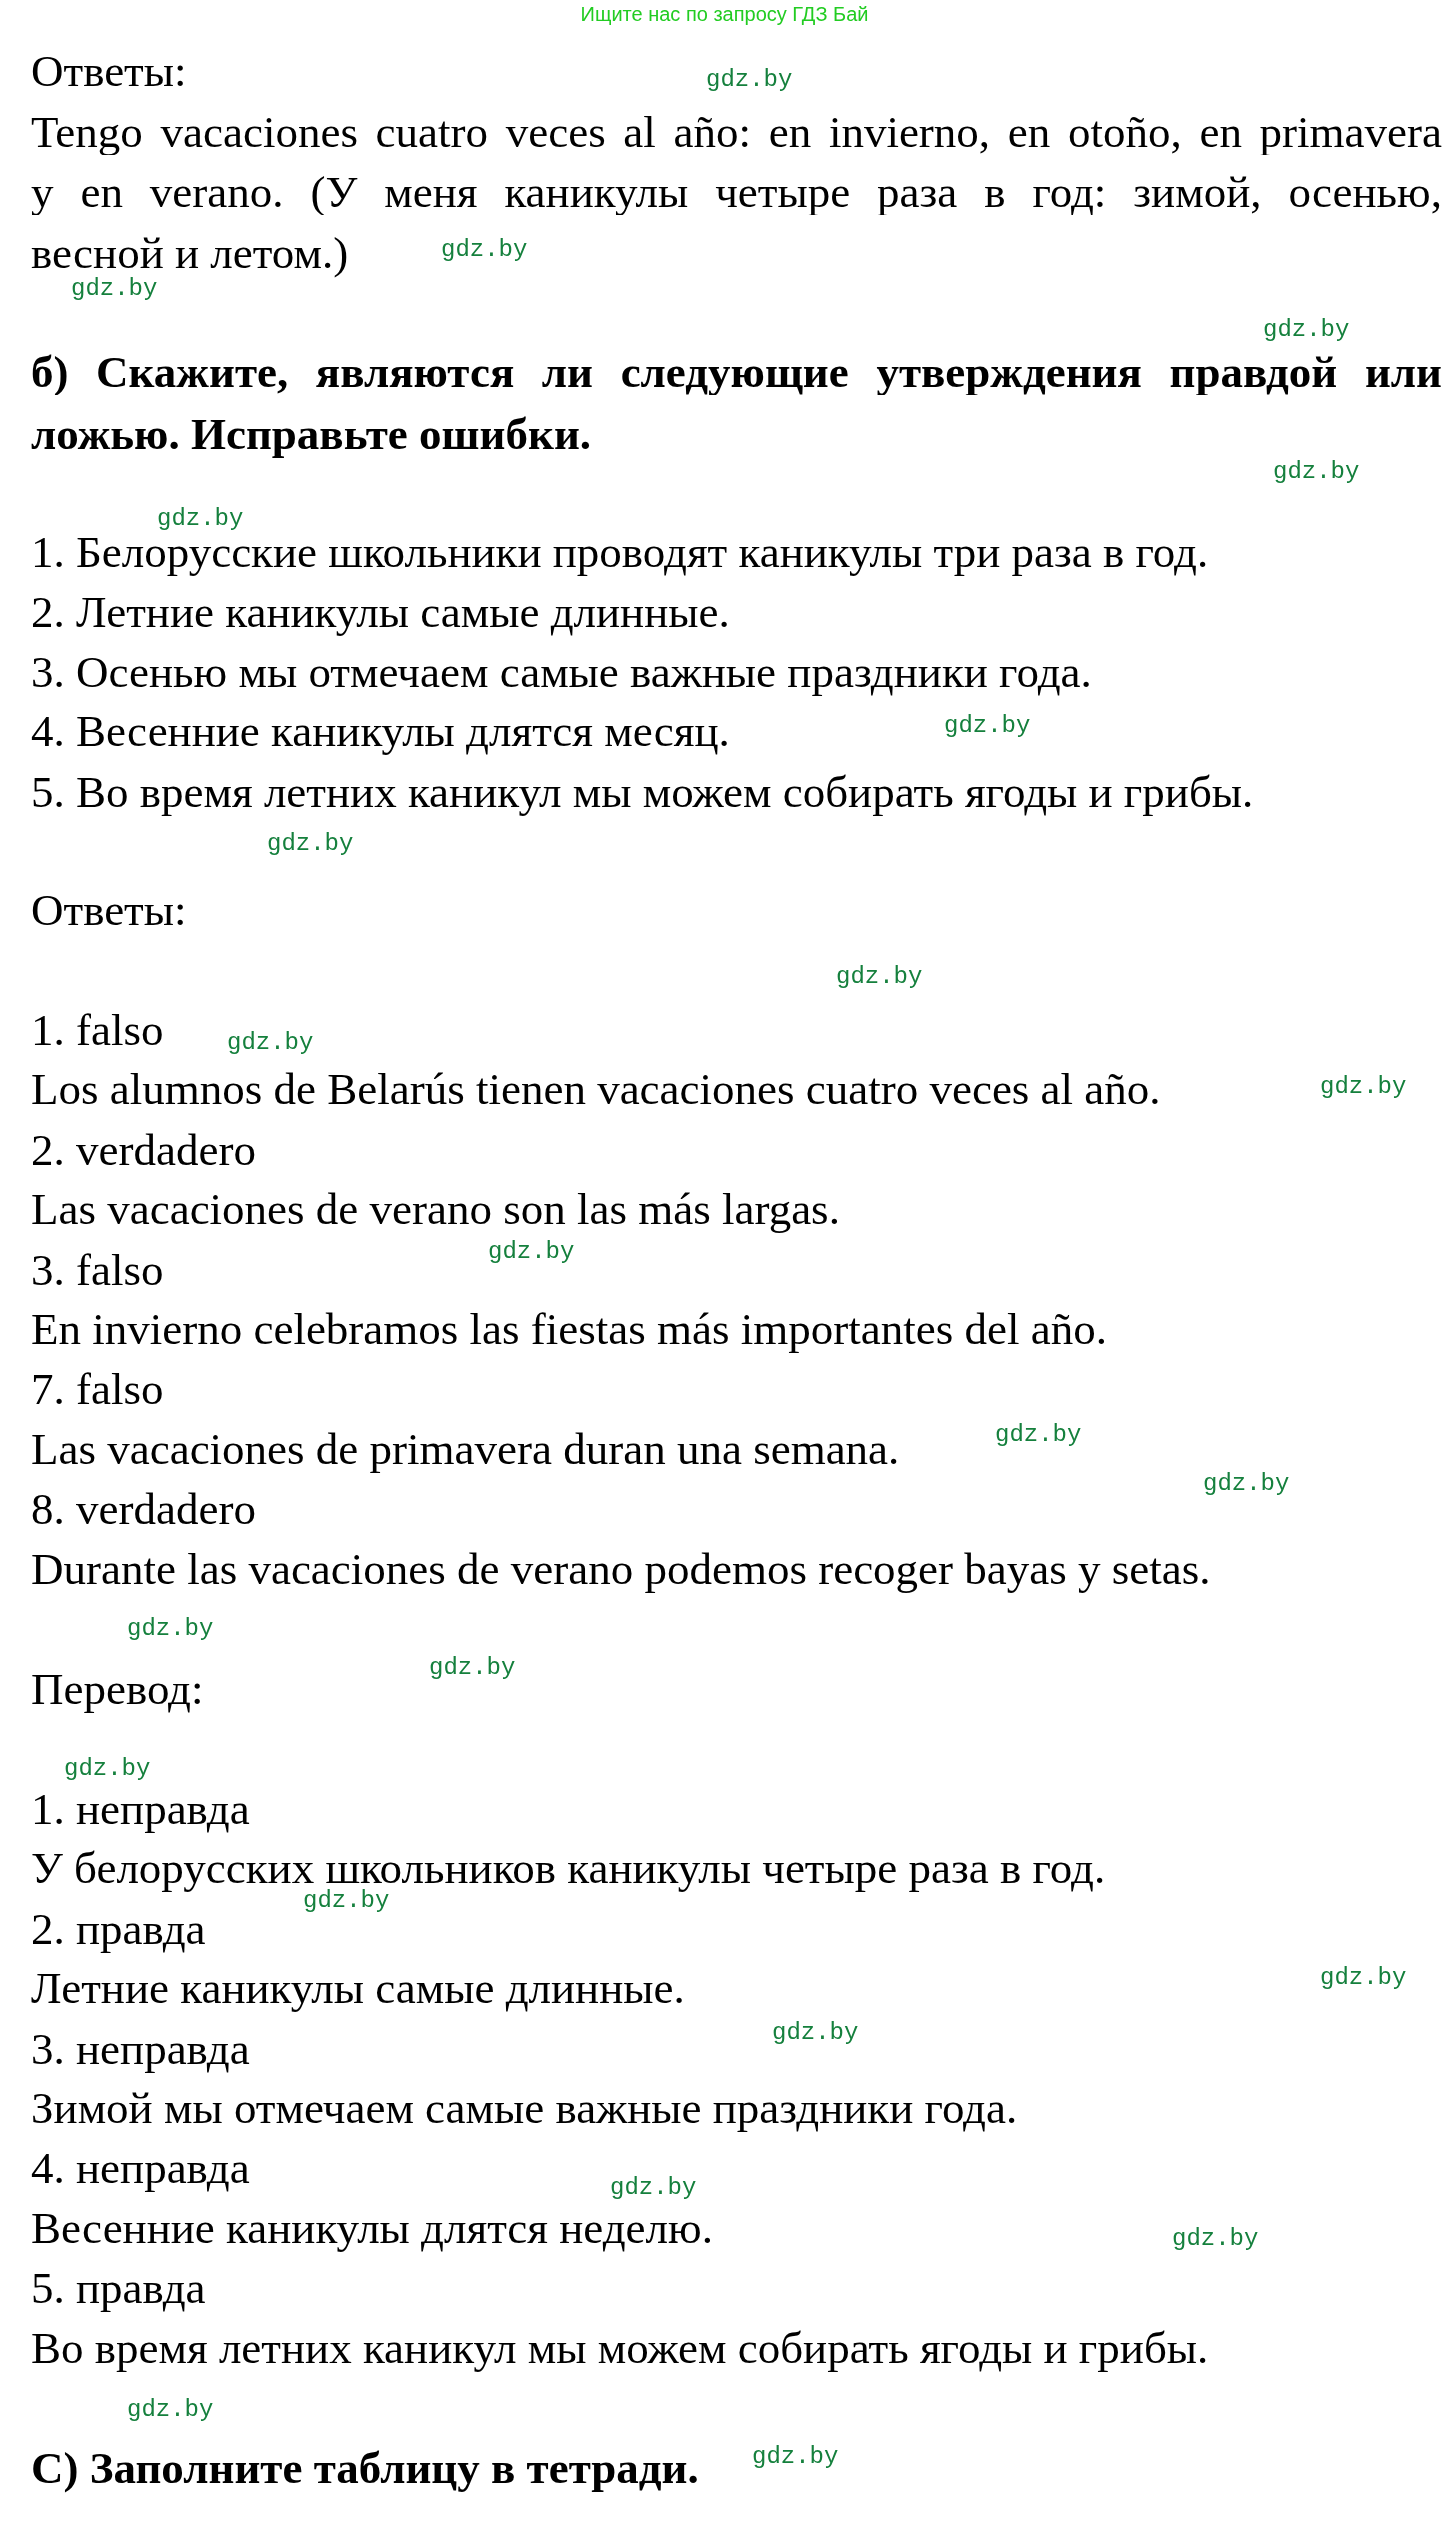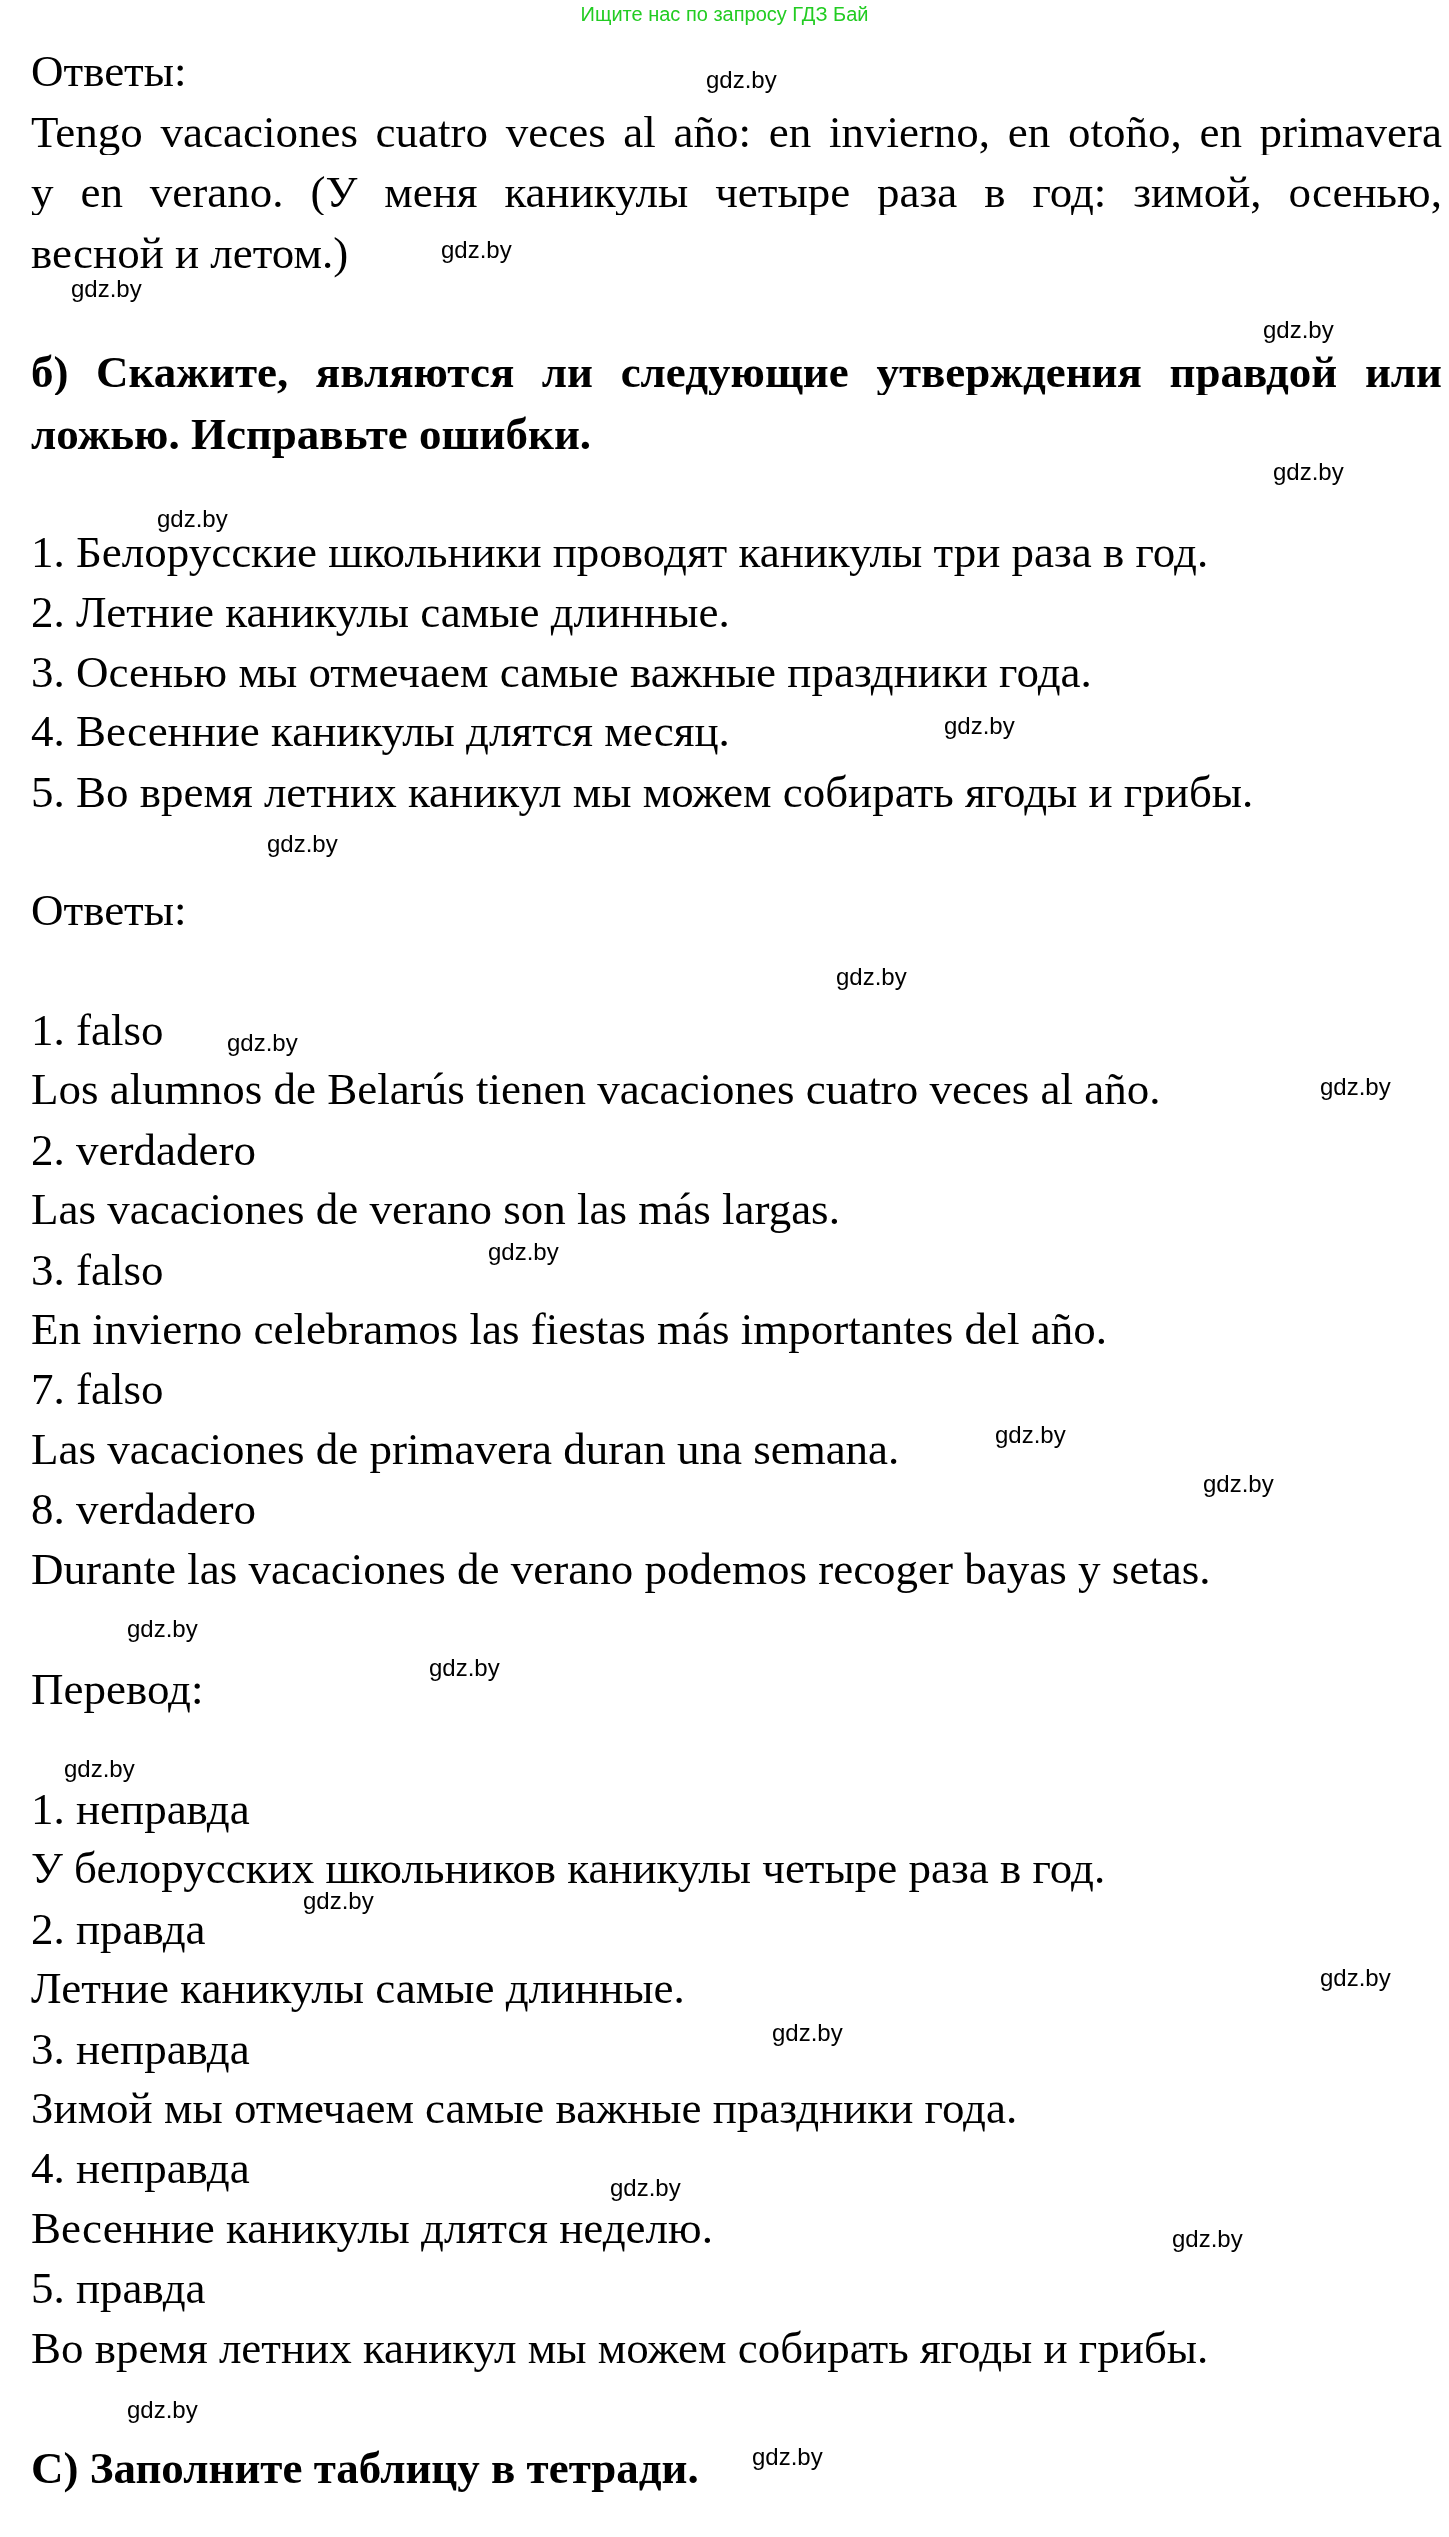--- a/index.html
+++ b/index.html
@@ -8,22 +8,22 @@
   .ln {
     position: absolute; left: 31px;
     font-family: "Liberation Serif", "DejaVu Serif", serif;
     font-size: 45px; line-height: 45px; height: 45px;
     color: #000; white-space: nowrap;
   }
   .ln.j { width: 1411px; text-align: justify; text-align-last: justify; white-space: normal; overflow: hidden; }
   .ln.b { font-weight: bold; }
   .wm {
     position: absolute;
-    font-family: Liberation Sans, sans-serif;
-    font-size: 24px; line-height: 25px; color: #000000;
+    font-family: Liberation Mono, monospace;
+    font-size: 24px; line-height: 25px; color: #15803d;
     white-space: nowrap;
   }
   .top-banner {
     position: absolute; left: 0; top: 0; width: 1449px; height: 28px;
     text-align: center;
     font-family: "Liberation Sans", "DejaVu Sans", sans-serif;
     font-size: 20px; line-height: 28px; white-space: nowrap;
   }
   .footer-banner {
     position: absolute; left: 0; top: 2505px; width: 1449px; height: 30px;

